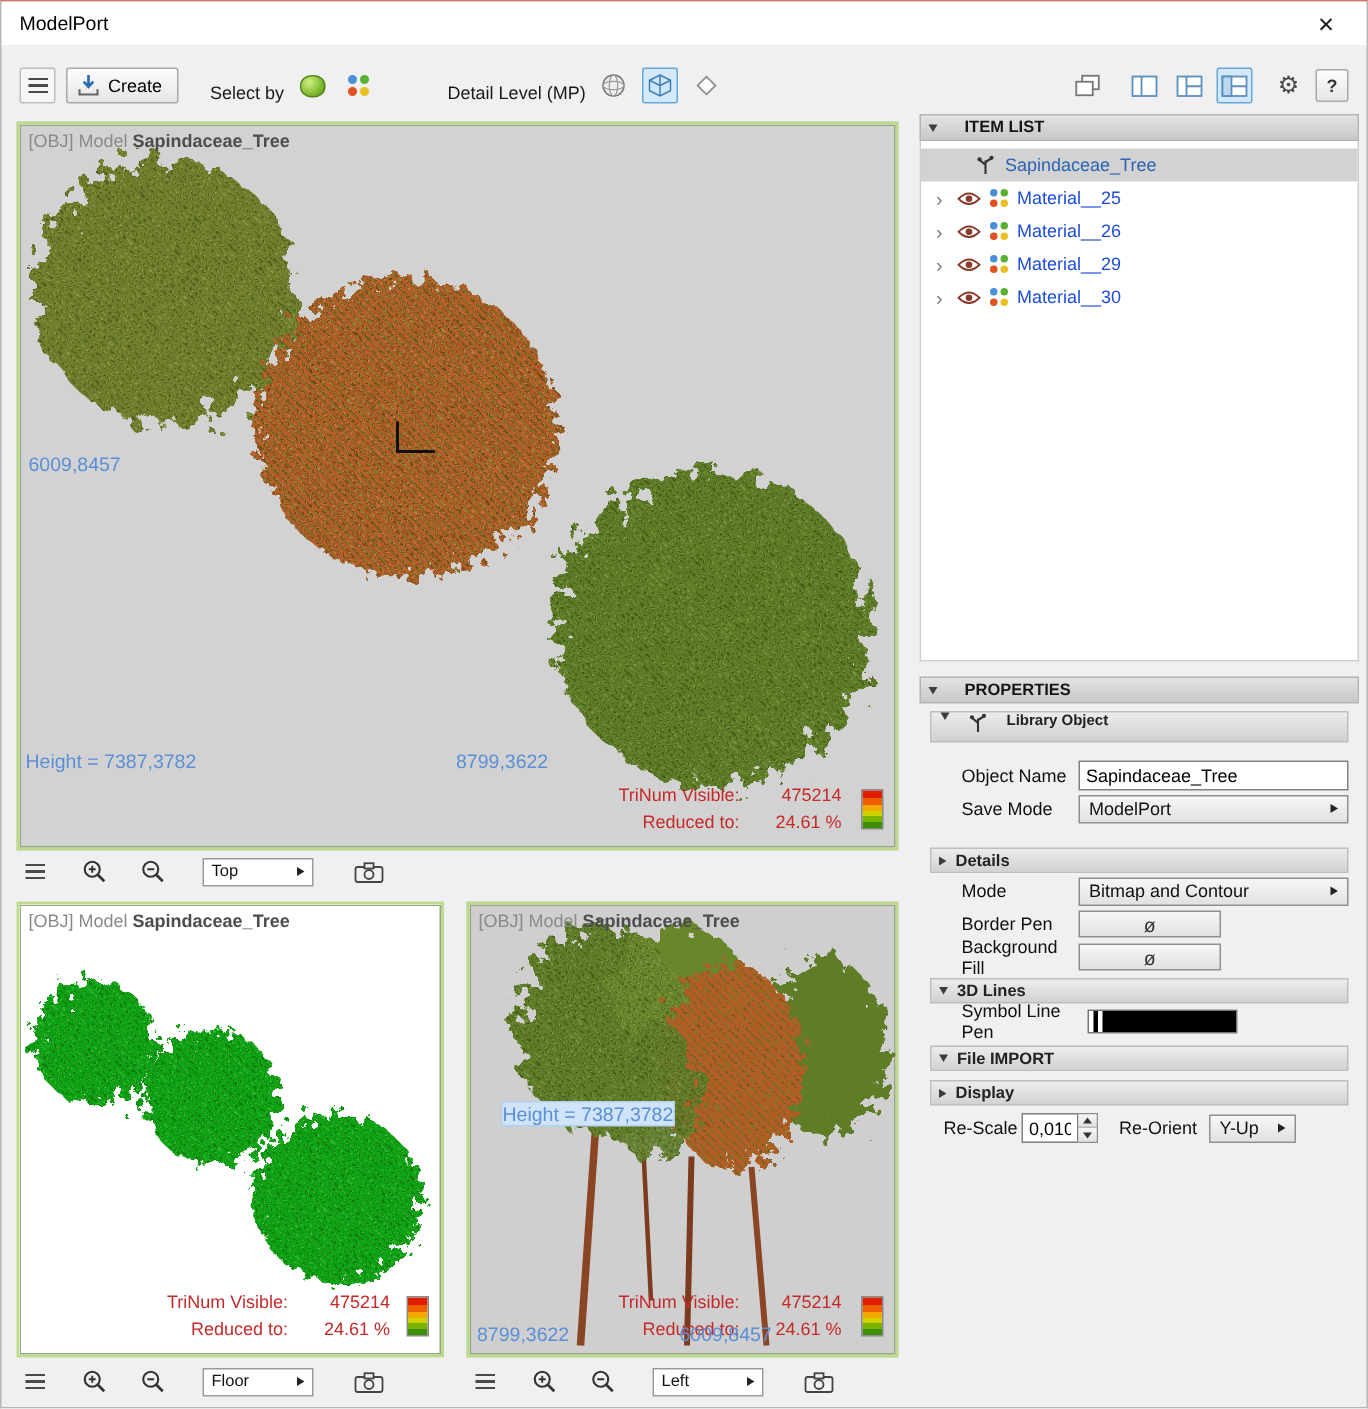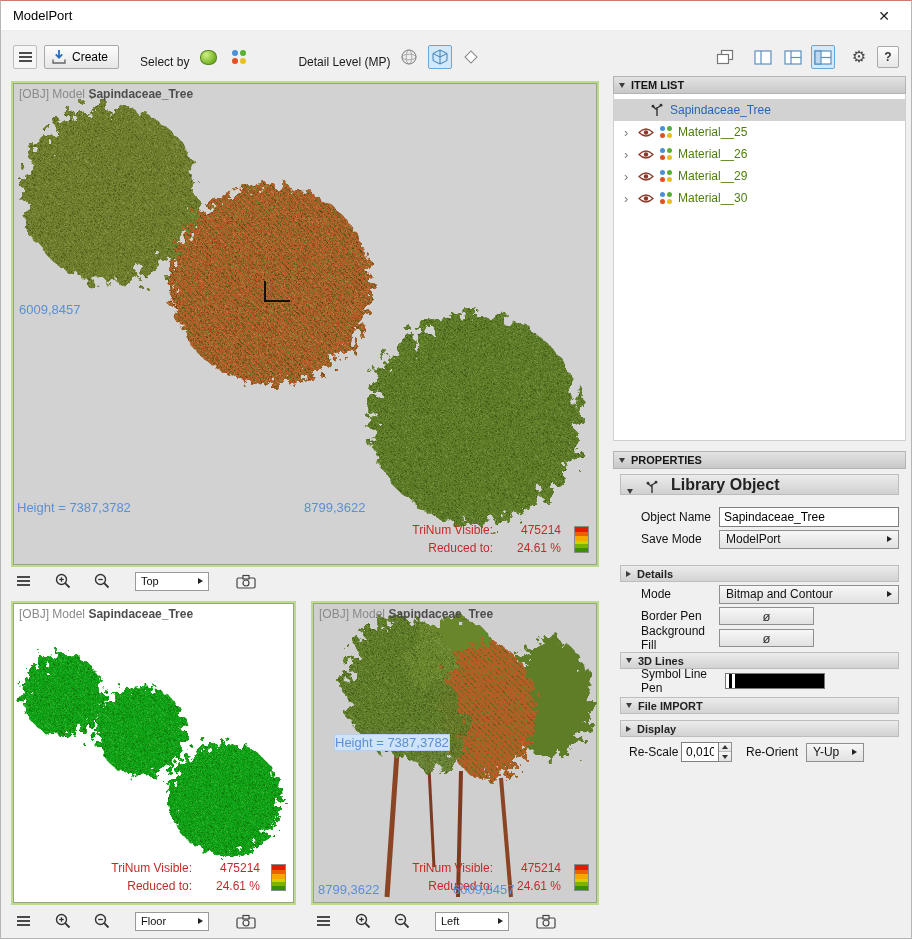--- a/index.html
+++ b/index.html
@@ -50,34 +50,34 @@
 
 
 .arr-r{width:0;height:0;border-left:5px solid #222;border-top:3.5px solid transparent;border-bottom:3.5px solid transparent}
 .arr-d{width:0;height:0;border-top:5px solid #3c3c3c;border-left:3.5px solid transparent;border-right:3.5px solid transparent}
 .arr-rt{width:0;height:0;border-left:5px solid #3c3c3c;border-top:3.5px solid transparent;border-bottom:3.5px solid transparent}
 .arr-u{width:0;height:0;border-bottom:4px solid #333;border-left:3px solid transparent;border-right:3px solid transparent}
 .arr-dn{width:0;height:0;border-top:4px solid #333;border-left:3px solid transparent;border-right:3px solid transparent}
 
 
 .panel{position:absolute;left:612px;top:75px;width:293px;height:858px}
-.phead{height:18px;background:linear-gradient(#e3e3e3,#c8c8c8);border:1px solid #b3b3b3;display:flex;align-items:center;gap:6px;padding:0 5px;font-size:11px;font-weight:700;color:#161616}
+.phead{height:18px;background:linear-gradient(#e3e3e3,#c8c8c8);border:1px solid #b3b3b3;display:flex;align-items:center;gap:18px;padding:0 5px;font-size:11px;font-weight:700;color:#161616}
 .itemlist{background:#fff;border:1px solid #cfcfcf;border-top:none;height:347px;padding-top:5px}
 .li-row{height:22px;display:flex;align-items:center;font-size:12px;gap:6px}
 .li-row.sel{background:#d2d2d2;color:#2b64b4;padding-left:36px}
 .li-mat{padding-left:10px}
 .chev{color:#7a7a7a;font-size:13px;width:8px}
-.matlbl{color:#4d7c0f}
+.matlbl{color:#1d4ed8}
 .dots-s{position:relative;width:12px;height:12px;flex:none}
 .dots-s i{position:absolute;width:5px;height:5px;border-radius:50%}
 .dots-s i:nth-child(1){left:0;top:0;background:#4a90d9}
 .dots-s i:nth-child(2){right:0;top:0;background:#58b030}
 .dots-s i:nth-child(3){left:0;bottom:0;background:#e05020}
 .dots-s i:nth-child(4){right:0;bottom:0;background:#e8c020}
-.libbar{height:21px;margin:5px 7px 0 7px;background:linear-gradient(#ececec,#d0d0d0);border:1px solid #bdbdbd;display:flex;align-items:flex-end;gap:12px;padding:0 6px;font-size:16px;font-weight:700;color:#222}
+.libbar{height:21px;margin:5px 7px 0 7px;background:linear-gradient(#ececec,#d0d0d0);border:1px solid #bdbdbd;display:flex;align-items:flex-start;gap:12px;padding:0 6px;font-size:10px;font-weight:700;color:#222}
 .secbar{height:17px;margin:4px 7px 0 7px;background:linear-gradient(#ececec,#d2d2d2);border:1px solid #bdbdbd;display:flex;align-items:center;gap:6px;padding:0 5px;font-size:11px;font-weight:700;color:#222}
 .prow{display:flex;align-items:center;height:20px;margin:2px 7px 0 0;font-size:12px;color:#111}
 .prow .lbl{margin-left:28px;width:78px;flex:none}
 .prow .lbl2{margin-left:16px;width:52px;flex:none}
 .txt{height:20px;border:1px solid #7f7f7f;font:12px "Liberation Sans",sans-serif;padding:0 4px;background:#fff}
 .w185{width:186px}
 .dd{height:19px;border:1px solid #8f8f8f;background:linear-gradient(#f7f7f7,#e1e1e1);display:flex;align-items:center;font-size:12px;padding:0 6px;gap:4px}
 .dd .arr-r{margin-left:auto}
 .penbtn{width:95px;height:18px;border:1px solid #8f8f8f;background:linear-gradient(#f7f7f7,#e1e1e1);display:flex;align-items:center;justify-content:center;font-size:13px;color:#333}
 .penblack{width:100px;height:16px;border:1px solid #777;background:#fff;display:flex}

